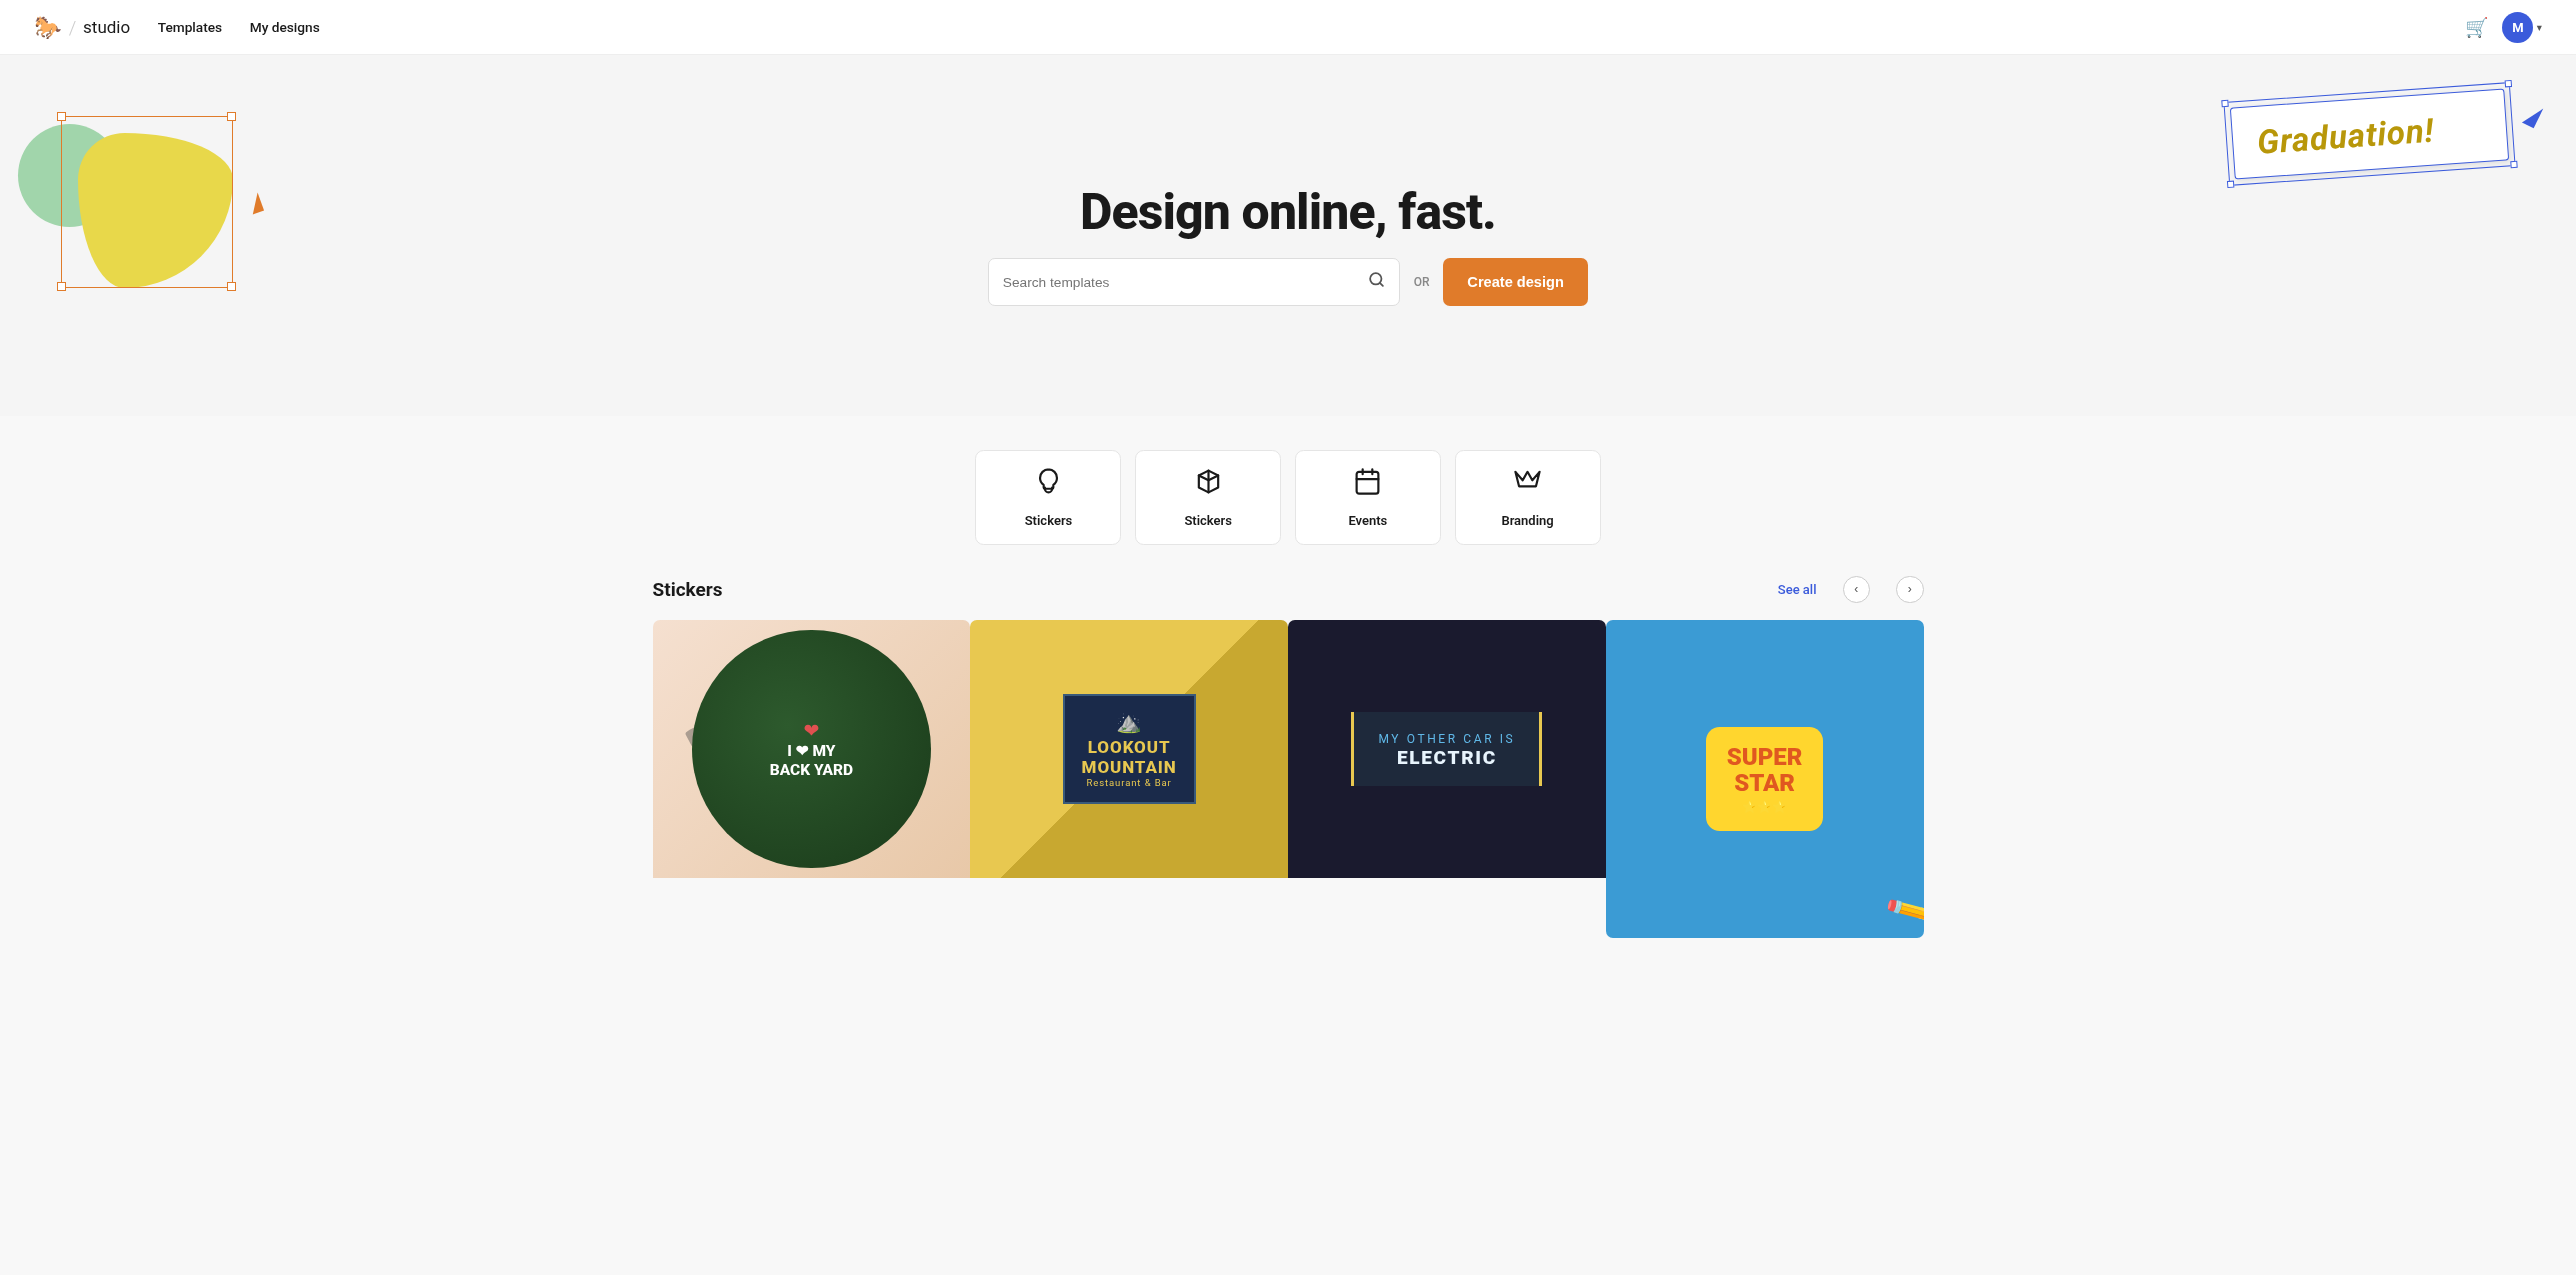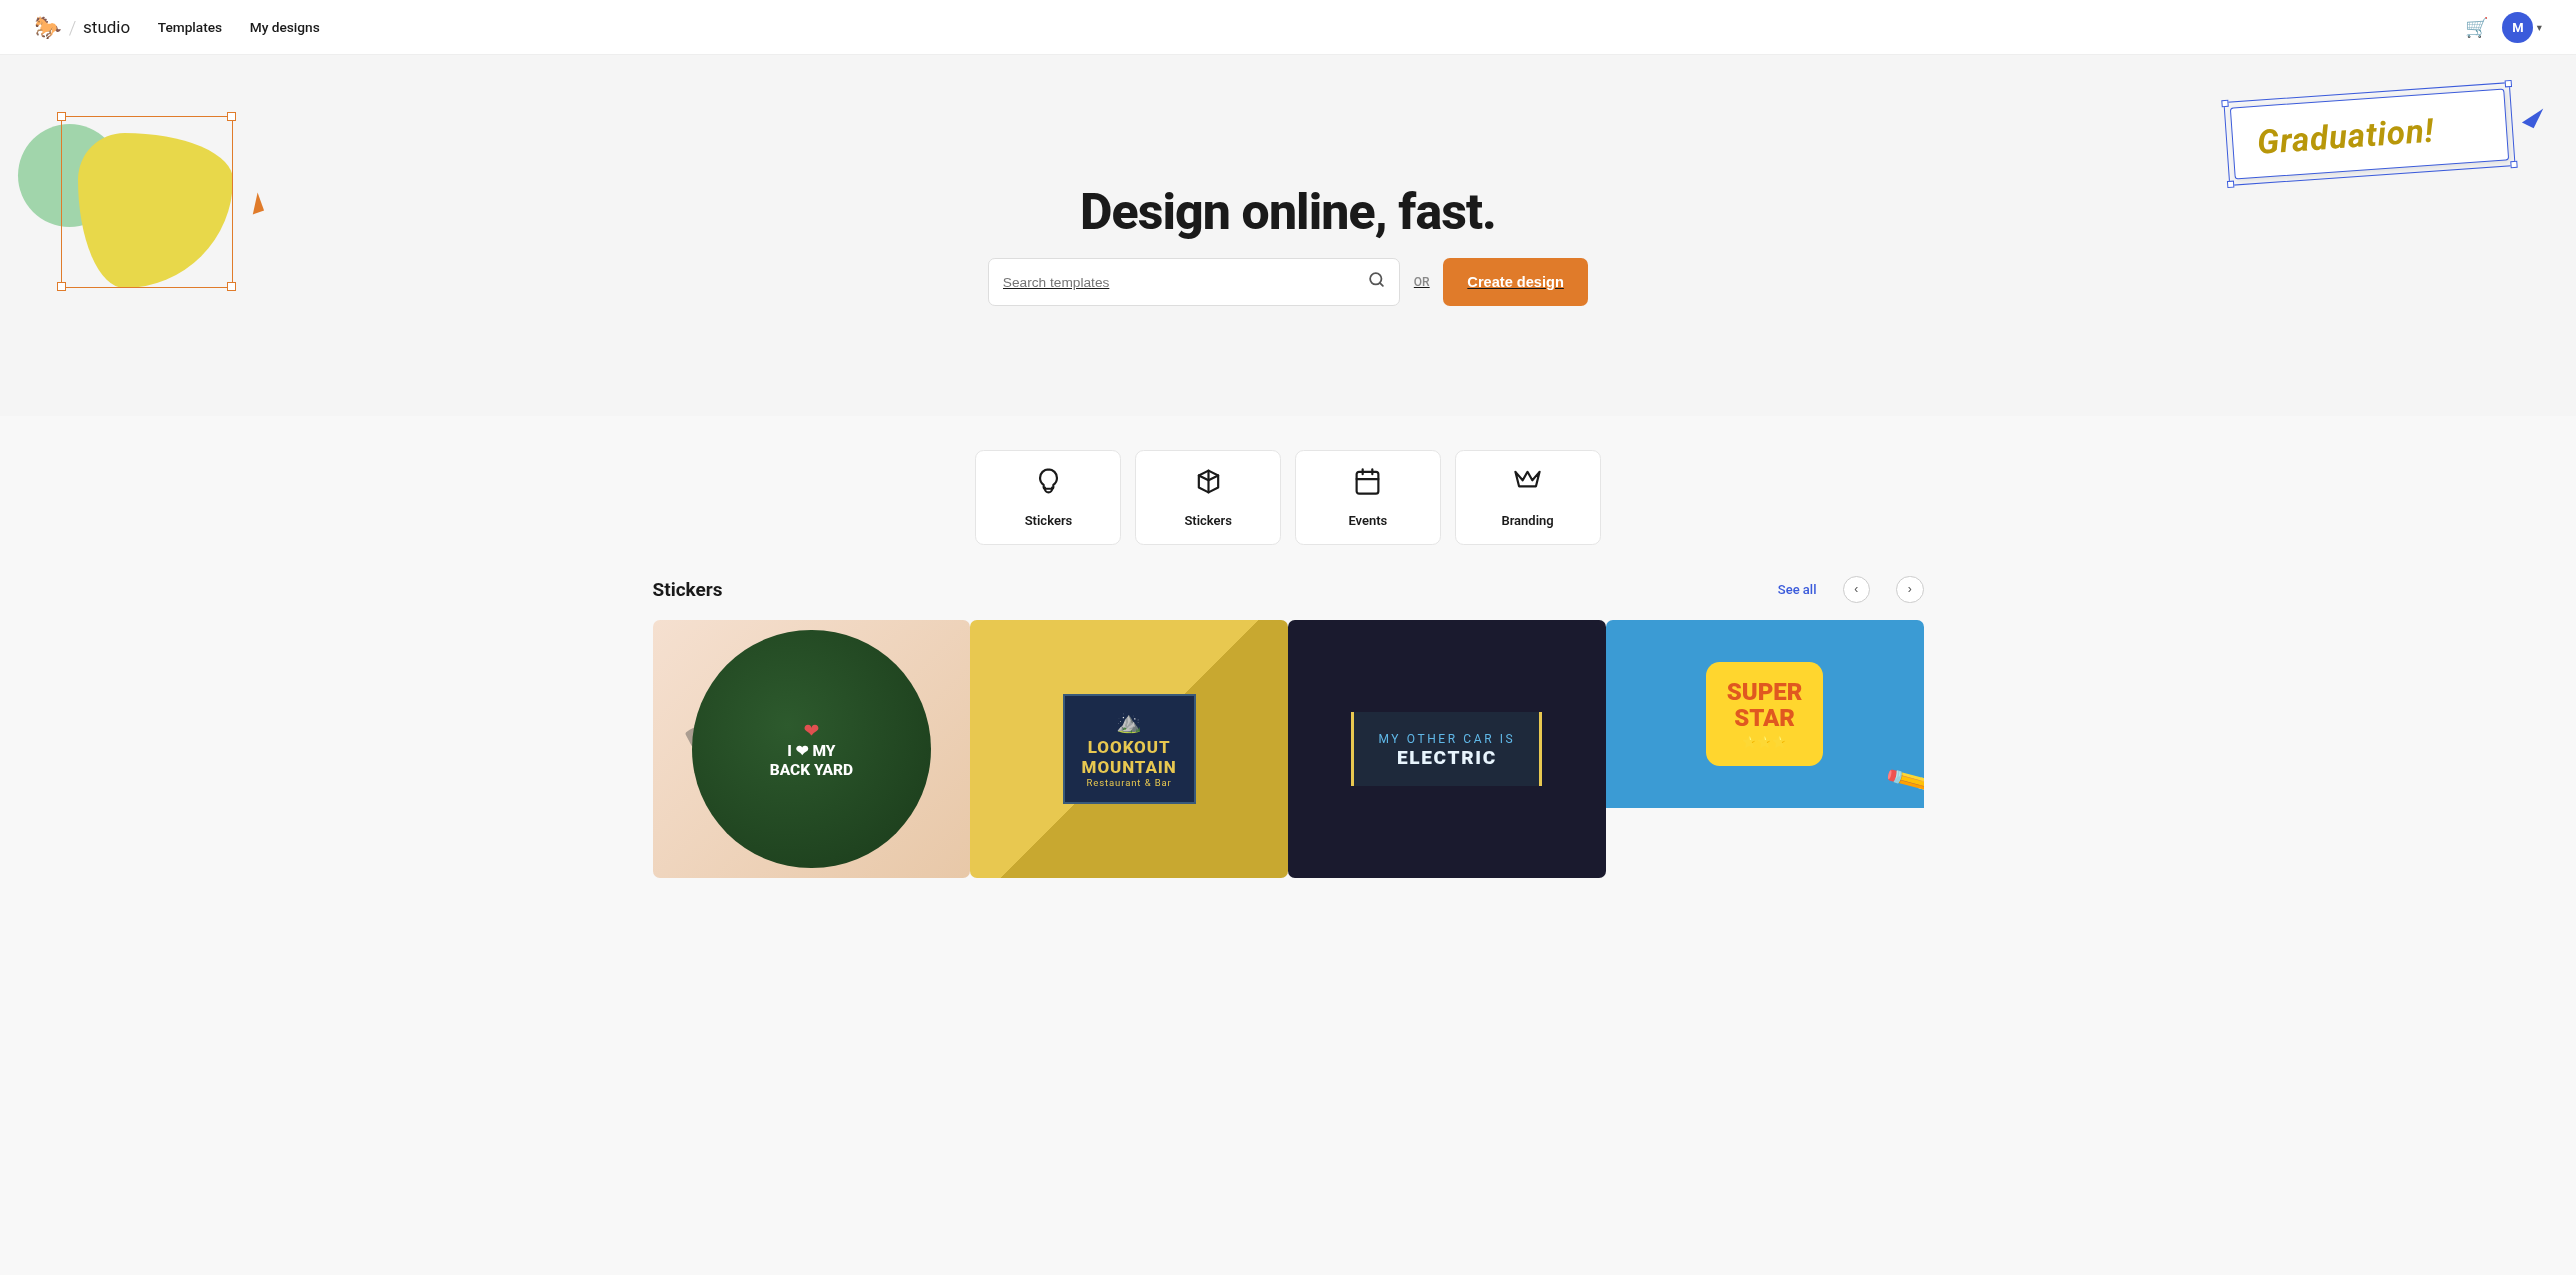--- a/index.html
+++ b/index.html
@@ -23,21 +23,21 @@
     .avatar-dropdown { display: flex; align-items: center; gap: 3.4px; cursor: pointer; }
     .chevron-down { font-size: 10.3px; color: #555; }
 
     
     .hero {
       background: #f5f5f5; min-height: 361px; display: flex; flex-direction: column;
       align-items: center; justify-content: center; position: relative; overflow: hidden;
       padding: 52px 17px 34px;
     }
     .hero-title { font-size: 50px; font-weight: 800; color: #1a1a1a; text-align: center; margin-bottom: 17px; letter-spacing: -0.9px; }
-    .hero-search-row { display: flex; align-items: center; gap: 13.7px; text-decoration: underline; }
+    .hero-search-row { display: flex; align-items: center; gap: 13.7px; }
     .search-box {
       display: flex; align-items: center;
       background: #fff; border: 1.3px solid #ddd; border-radius: 6.9px;
       padding: 0 13.7px; width: 412px; height: 48px;
     }
     .search-input { flex: 1; border: none; outline: none; font-size: 13.7px; color: #888; background: transparent; }
     .search-icon-btn { background: none; border: none; cursor: pointer; color: #555; font-size: 17px; }
     .or-label { font-size: 12px; color: #888; font-weight: 500; text-transform: uppercase; }
     .create-btn {
       background: #e07b2a; color: #fff; border: none; border-radius: 6.9px;
@@ -345,21 +345,21 @@
     <div class="sticker-card">
       <div class="sticker-img sticker-3" style="height:258px;">
         <div class="sticker-3-inner">
           <div class="sticker-3-sub">MY OTHER CAR IS</div>
           <div class="sticker-3-main">ELECTRIC</div>
         </div>
       </div>
     </div>
 
     <div class="sticker-card">
-      <div class="sticker-img sticker-4" style="height:188px;">
+      <div class="sticker-img sticker-4" style="height:318px;">
         <div class="sticker-4-card">
           <div class="sticker-4-text">SUPER<br>STAR</div>
           <div class="sticker-4-star">⭐⭐⭐</div>
         </div>
         <div class="pencil-deco">✏️</div>
       </div>
     </div>
 
   </div>
 </div>

